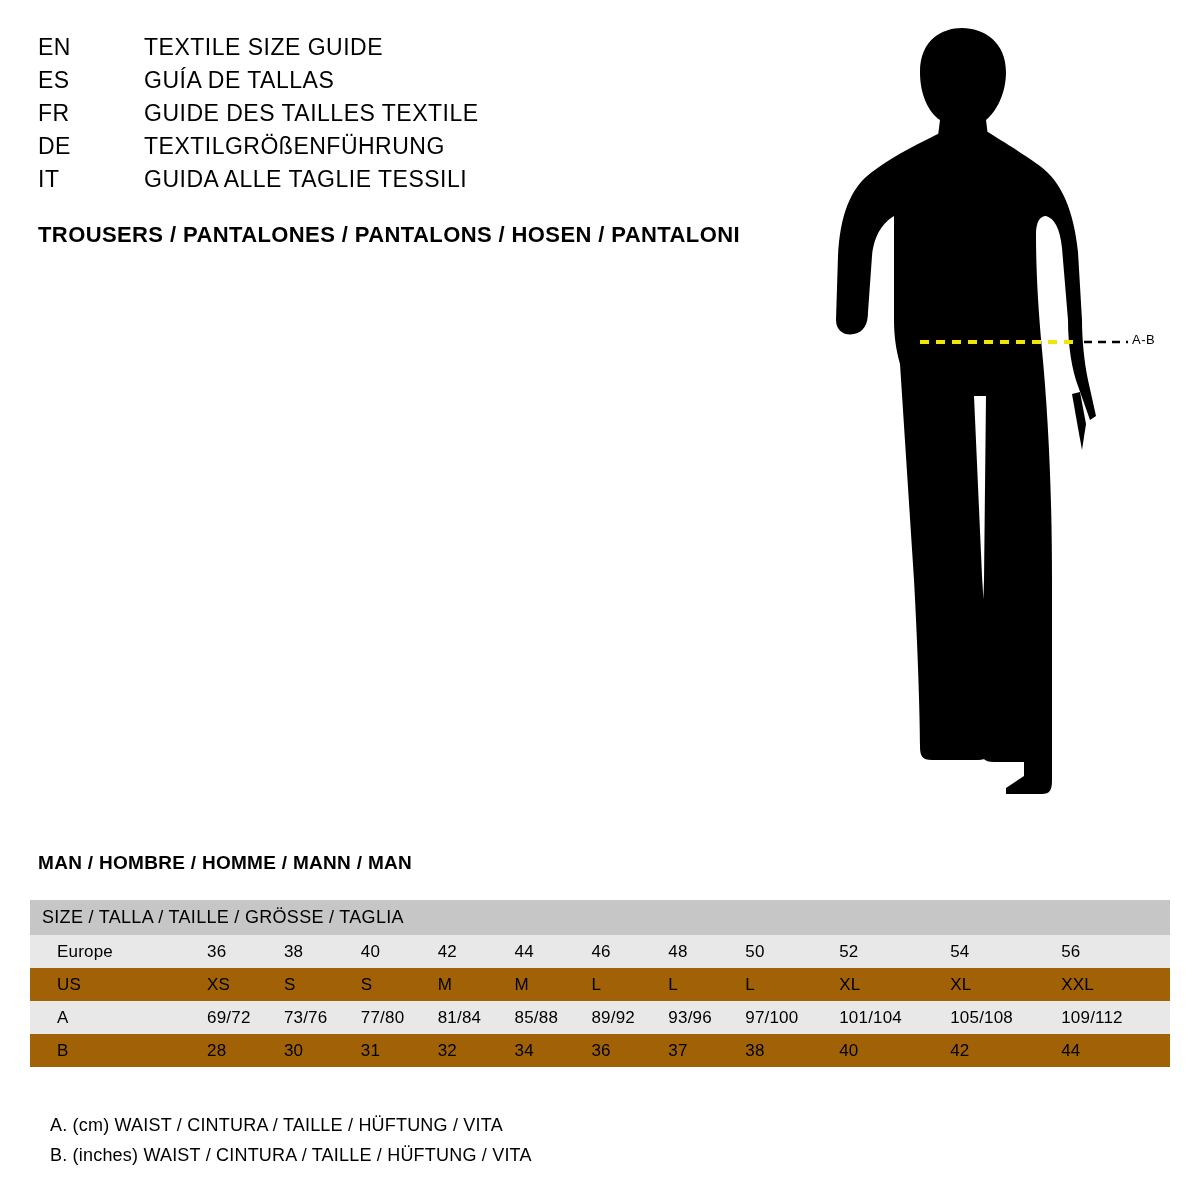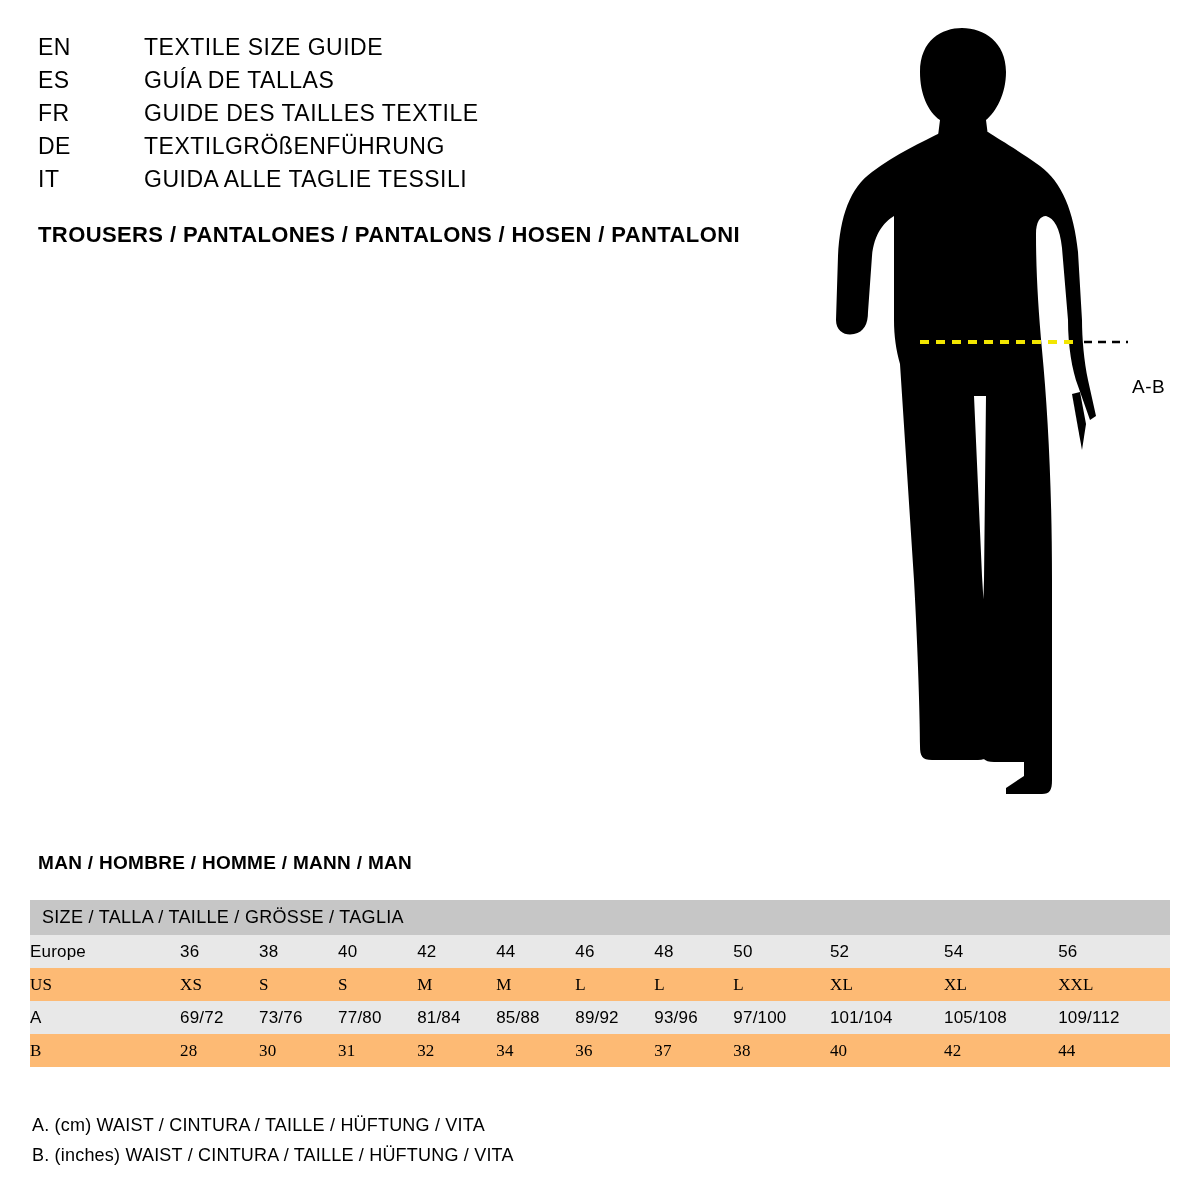--- a/index.html
+++ b/index.html
@@ -56,23 +56,22 @@
     width: 380px;
     height: 780px;
   }
   .figure-wrap svg {
     display: block;
   }
   .ab-label {
     position: absolute;
     left: 322px;
     top: 312px;
-    font-size: 19px;
+    font-size: 13px;
     letter-spacing: 0.5px;
-    margin-top: 44px;
   }
 
   
   .section-title {
     position: absolute;
     left: 38px;
     top: 852px;
     font-size: 19px;
     font-weight: bold;
     letter-spacing: 0.3px;
@@ -99,33 +98,32 @@
     text-align: left;
     padding-left: 12px;
     font-size: 18px;
     height: 35px;
     letter-spacing: 0.3px;
   }
   table.size-table tr.shade td {
     background: #e8e8e8;
   }
   table.size-table tr.plain td {
-    background: #fdba74;
-    font-family: Liberation Serif, serif;
+    background: #a16207;
   }
   table.size-table td.rowlabel {
     text-align: left;
-    padding-left: 0;
+    padding-left: 27px;
     width: 150px;
     margin-top: 20px;
   }
 
   .footnotes {
     position: absolute;
-    left: 32px;
+    left: 50px;
     top: 1110px;
     font-size: 18px;
     line-height: 30px;
     letter-spacing: 0.2px;
   }
 </style>
 </head>
 <body>
 
 <div class="lang-block">

